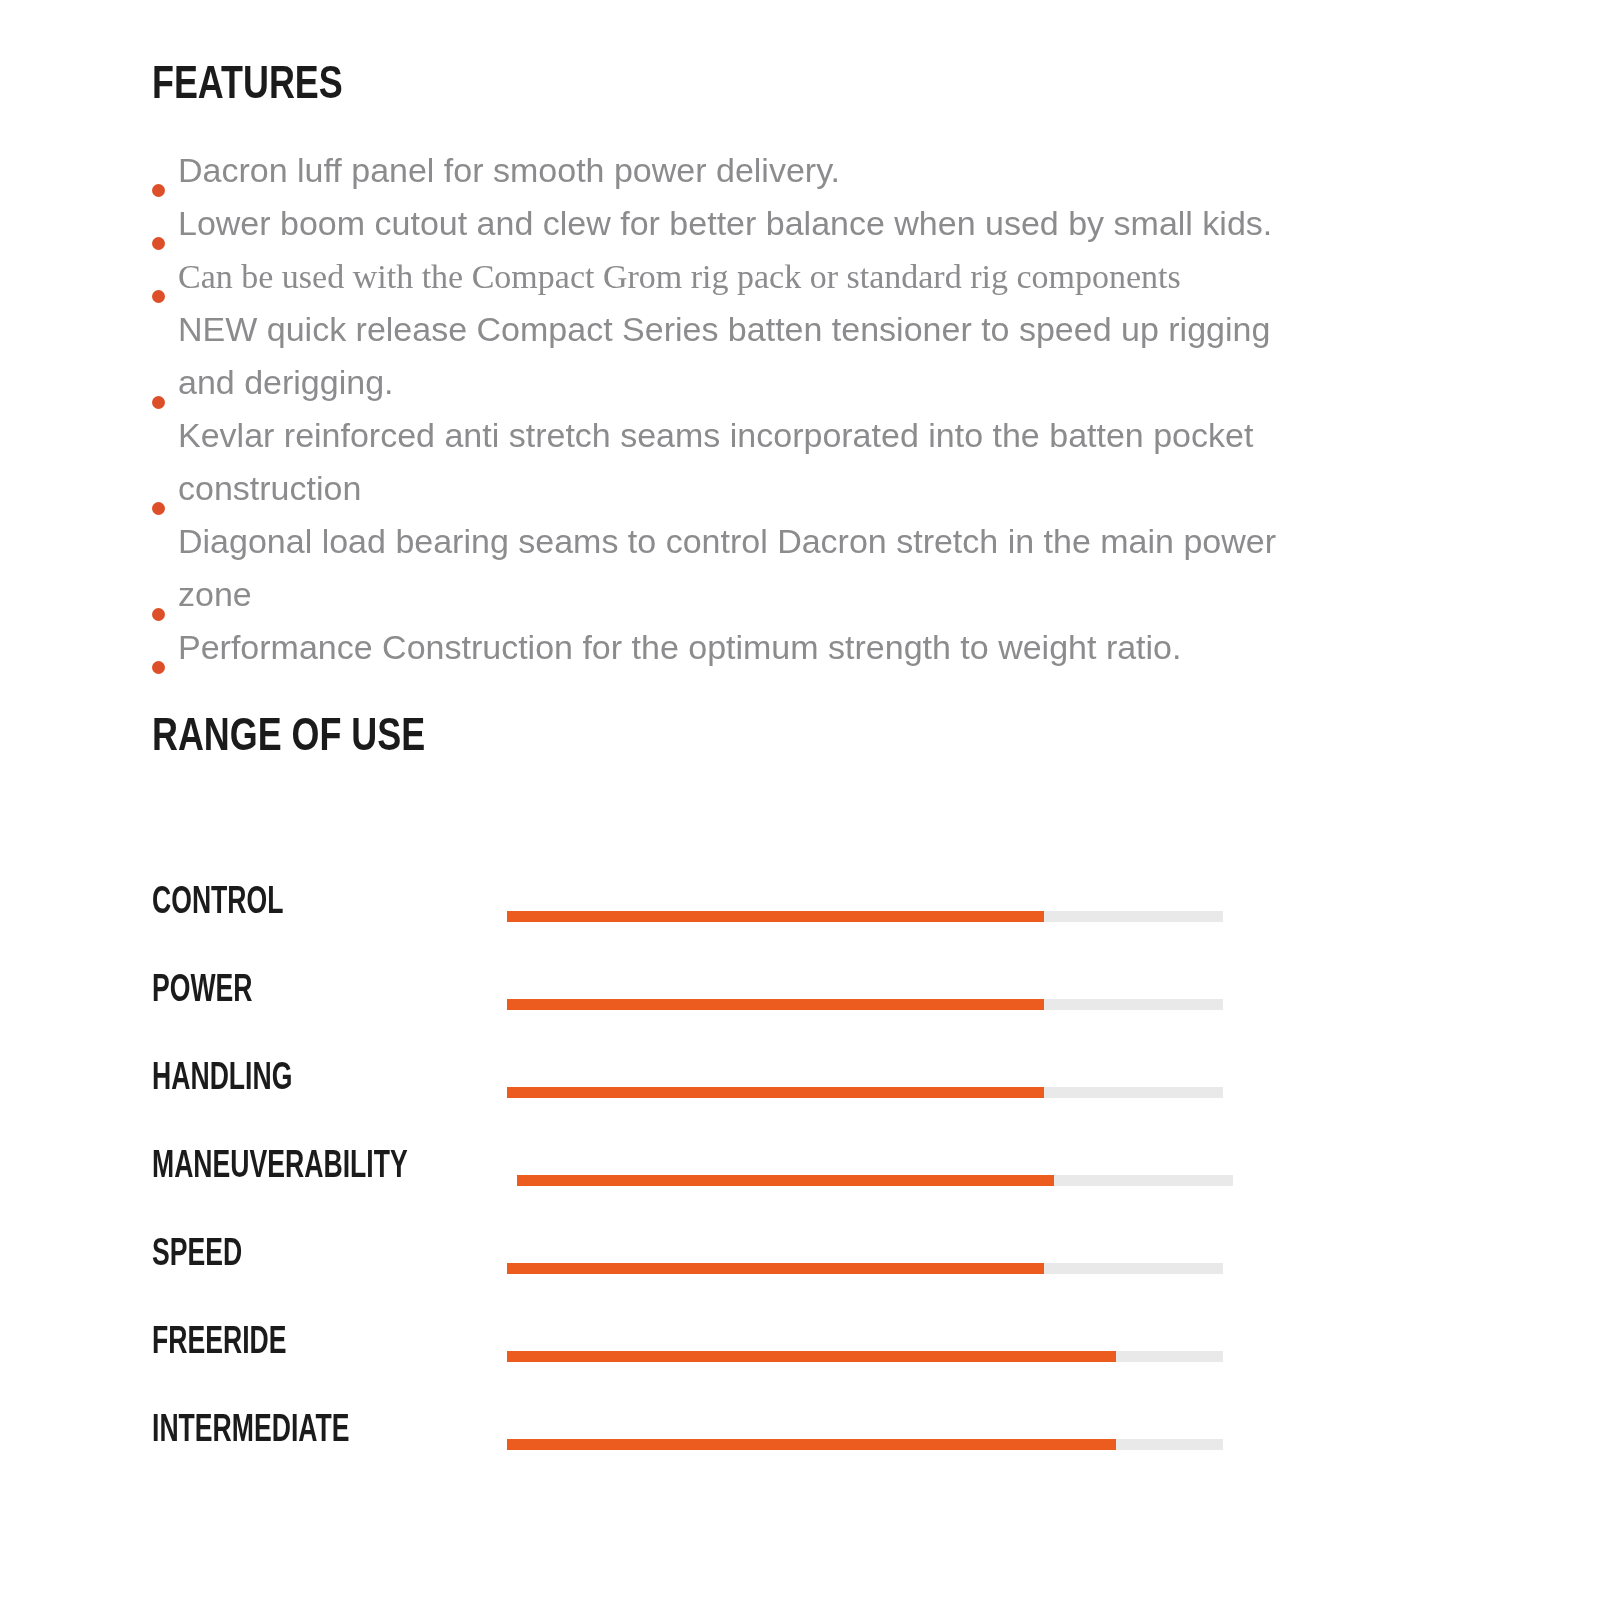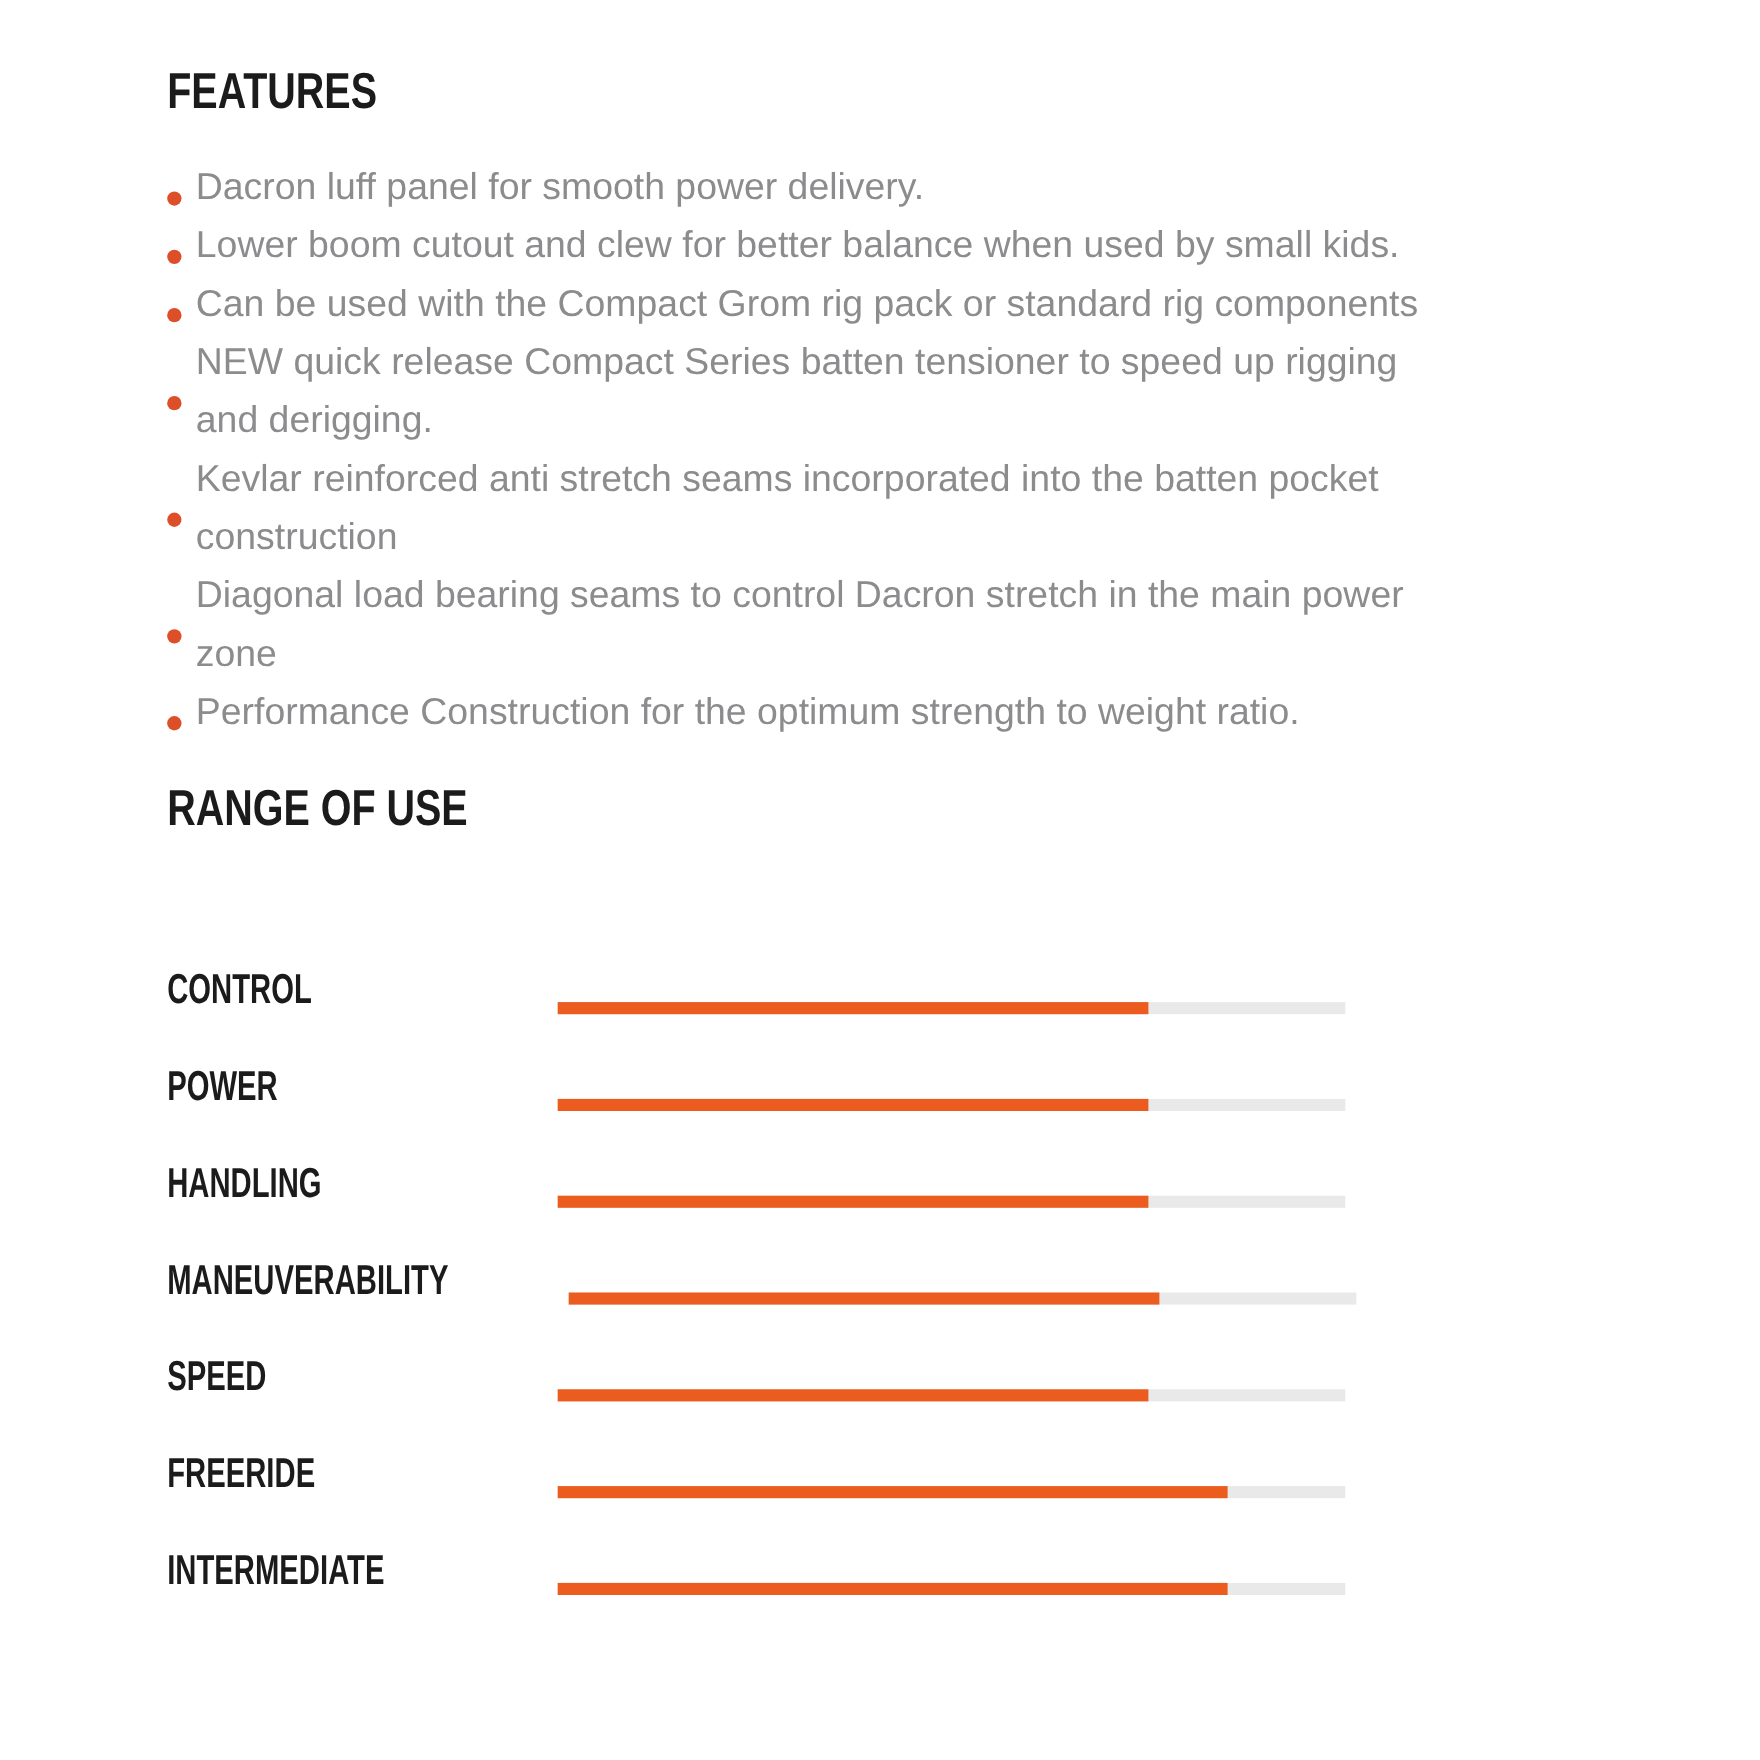--- a/index.html
+++ b/index.html
@@ -28,21 +28,21 @@
     line-height: 48px;
   }
   ul.features-list {
     list-style: none;
     margin: 38px 0 0 0;
     padding: 0;
     width: 1370px;
   }
   ul.features-list li {
     display: flex;
-    align-items: center;
+    align-items: flex-end;
     font-size: 34px;
     line-height: 53px;
     color: #8c8c8e;
   }
   .bullet-dot {
     flex: 0 0 auto;
     width: 13px;
     height: 13px;
     border-radius: 50%;
     background: #dd4f28;
@@ -97,21 +97,21 @@
     <li>
       <span class="bullet-dot" style="background: rgb(221, 79, 40);"></span>
       <span class="bullet-text" style="color: rgb(140, 140, 142);">Dacron luff panel for smooth power delivery.</span>
     </li>
     <li>
       <span class="bullet-dot" style="background: rgb(221, 79, 40);"></span>
       <span class="bullet-text" style="color: rgb(140, 140, 142);">Lower boom cutout and clew for better balance when used by small kids.</span>
     </li>
     <li>
       <span class="bullet-dot" style="background: rgb(221, 79, 40);"></span>
-      <span class="bullet-text" style="color: rgb(140, 140, 142);">Can be used with the Compact Grom rig pack or standard rig components</span>
+      <span class="bullet-text" style="color: rgb(140, 140, 142); font-family: Liberation Serif, serif;">Can be used with the Compact Grom rig pack or standard rig components</span>
     </li>
     <li>
       <span class="bullet-dot" style="background: rgb(221, 79, 40);"></span>
       <span class="bullet-text" style="color: rgb(140, 140, 142);">NEW quick release Compact Series batten tensioner to speed up rigging
 and derigging.</span>
     </li>
     <li>
       <span class="bullet-dot" style="background: rgb(221, 79, 40);"></span>
       <span class="bullet-text" style="color: rgb(140, 140, 142);">Kevlar reinforced anti stretch seams incorporated into the batten pocket
 construction</span>

